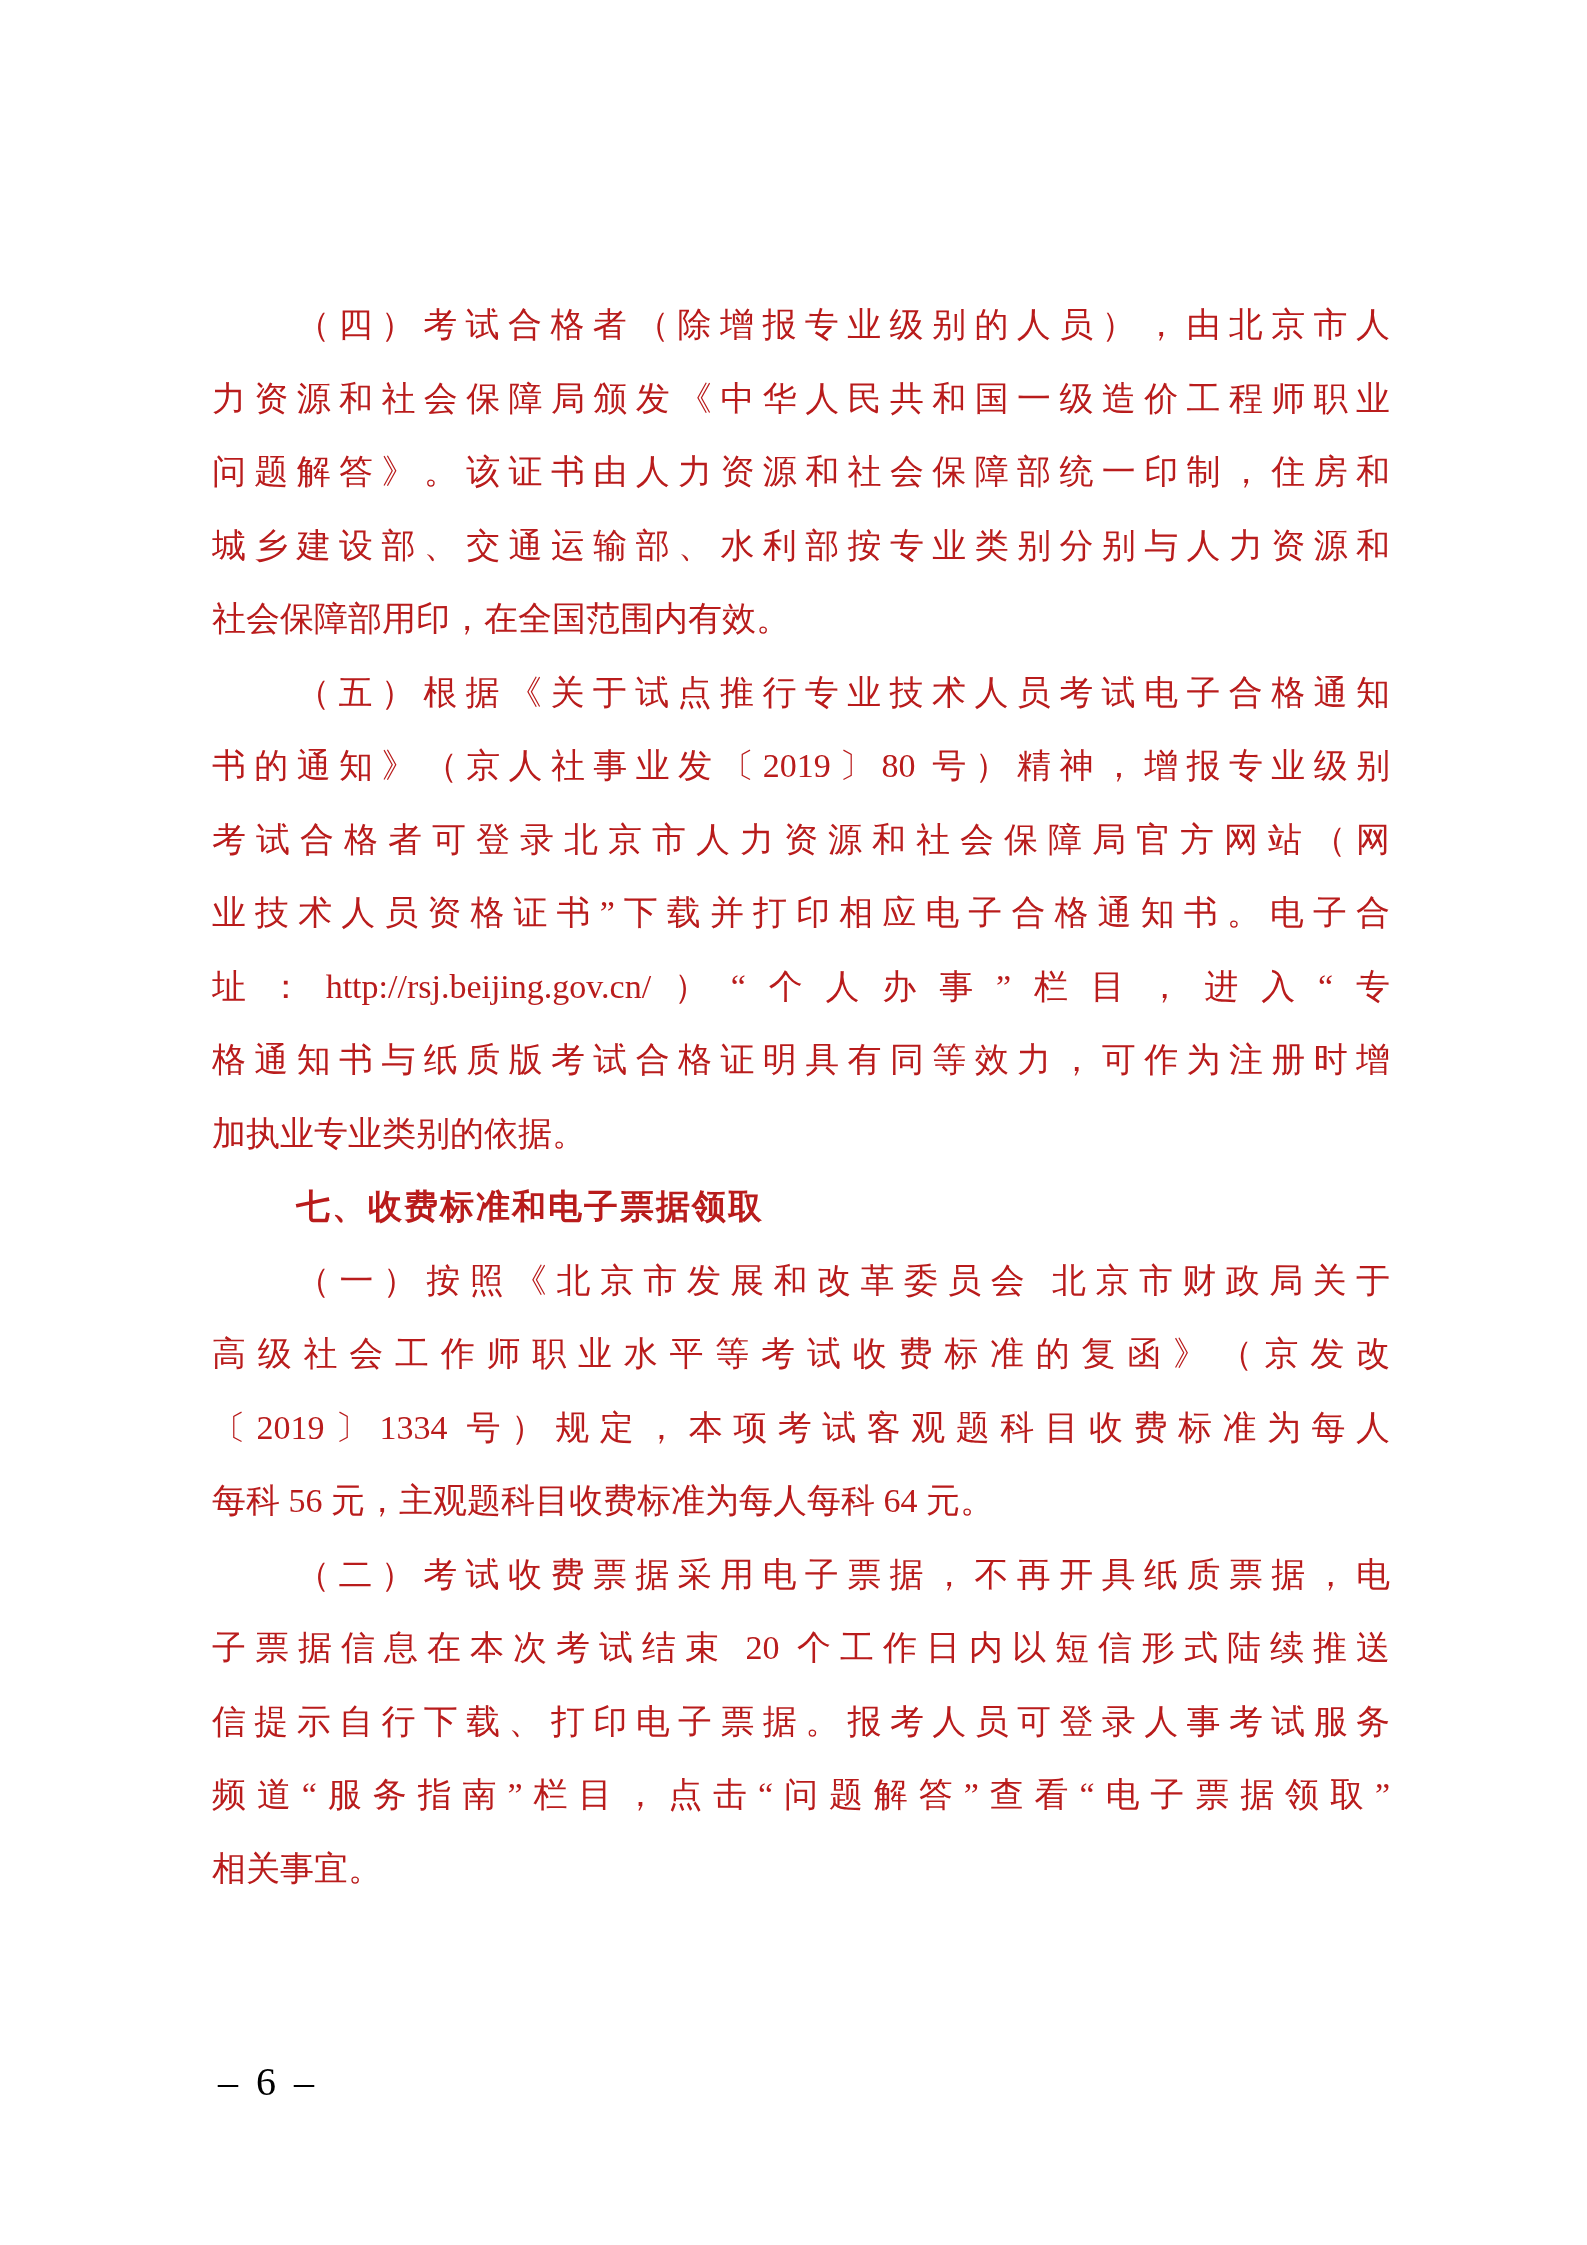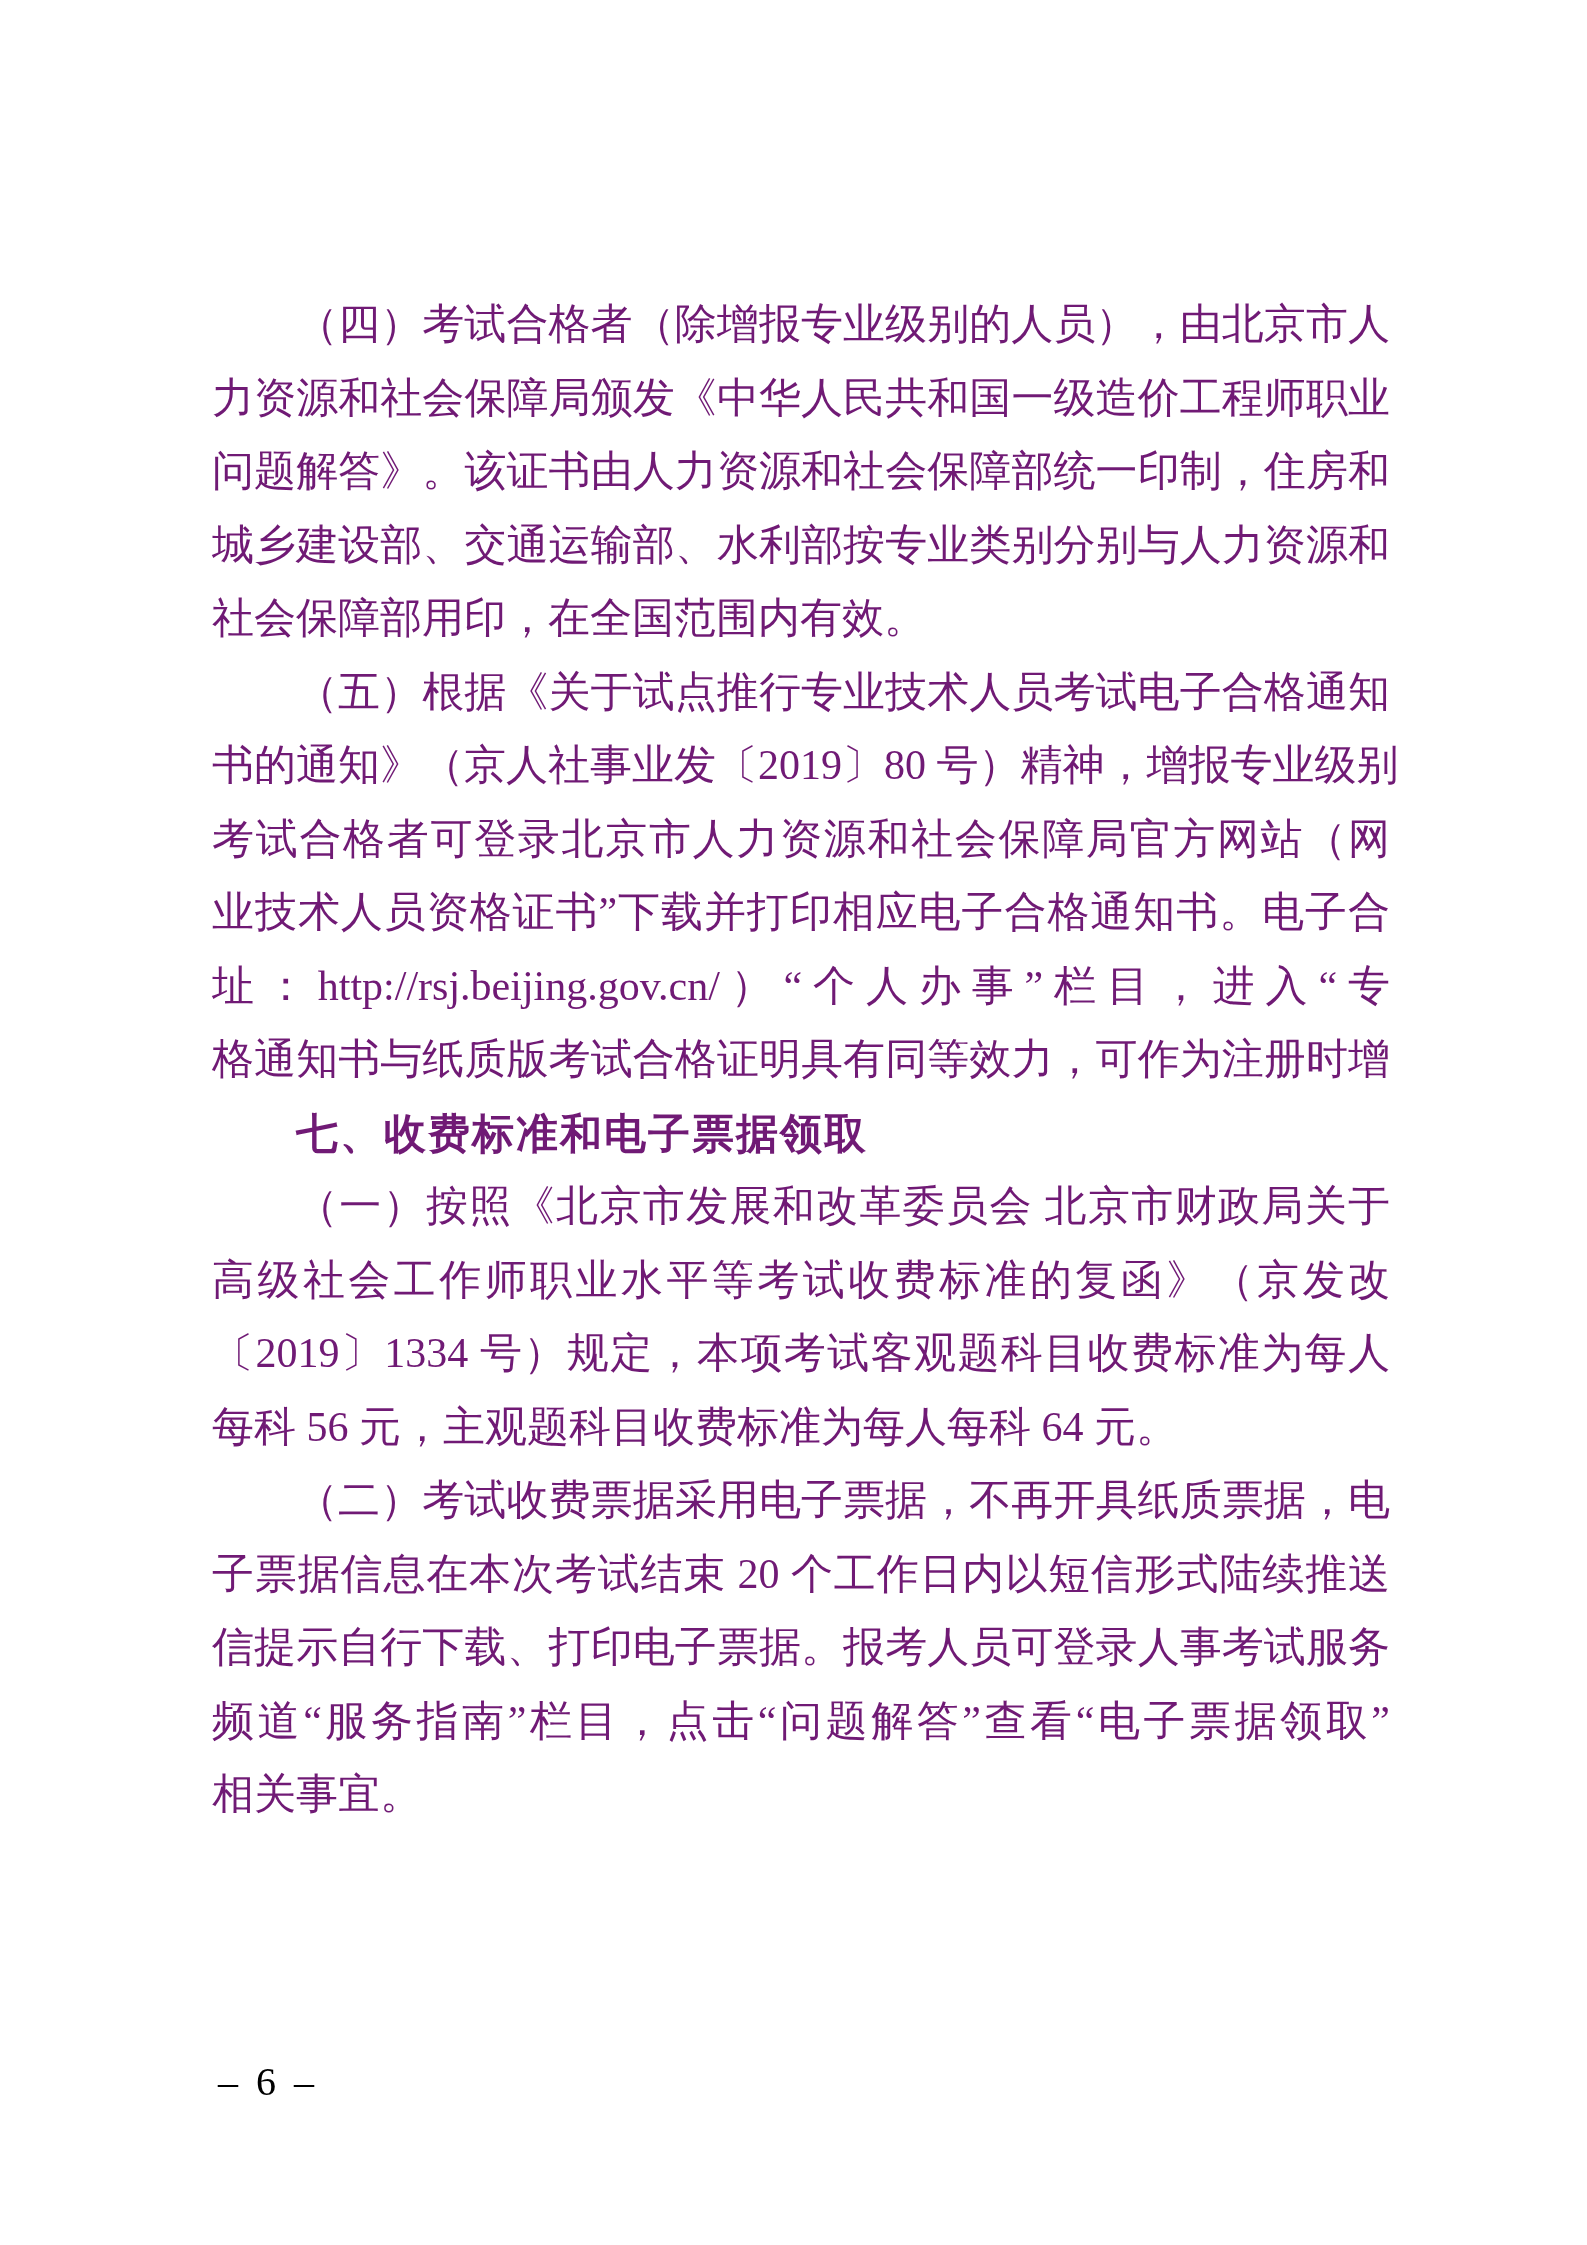--- a/index.html
+++ b/index.html
@@ -21,23 +21,23 @@
     height: 2245px;
     background: #ffffff;
     color: #000000;
   }
   .body-text {
     position: absolute;
     left: 212px;
     top: 288px;
     width: 1178px;
     font-family: "Liberation Serif", "DejaVu Serif", serif;
-    font-size: 42px;
+    font-size: 34px;
     line-height: 73.5px;
-    color: #701a75;
+    color: #b91c1c;
   }
   section { margin: 0; padding: 0; }
   .line {
     white-space: nowrap;
     text-align: justify;
     text-align-last: justify;
     height: 73.5px;
   }
   .line.end {
     text-align-last: left;
@@ -77,20 +77,21 @@
       <div class="line end">社会保障部用印，在全国范围内有效。</div>
     </section>
 
     <section>
       <div class="line indent">（五）根据《关于试点推行专业技术人员考试电子合格通知</div>
       <div class="line">书的通知》（京人社事业发〔2019〕80 号）精神，增报专业级别</div>
       <div class="line">考试合格者可登录北京市人力资源和社会保障局官方网站（网</div>
       <div class="line">业技术人员资格证书”下载并打印相应电子合格通知书。电子合</div>
       <div class="line">址：http://rsj.beijing.gov.cn/）“个人办事”栏目，进入“专</div>
       <div class="line">格通知书与纸质版考试合格证明具有同等效力，可作为注册时增</div>
+      <div class="line end">加执业专业类别的依据。</div>
     </section>
 
     <section>
       <div class="line indent heading">七、收费标准和电子票据领取</div>
     </section>
 
     <section>
       <div class="line indent">（一）按照《北京市发展和改革委员会 北京市财政局关于</div>
       <div class="line">高级社会工作师职业水平等考试收费标准的复函》（京发改</div>
       <div class="line">〔2019〕1334 号）规定，本项考试客观题科目收费标准为每人</div>

